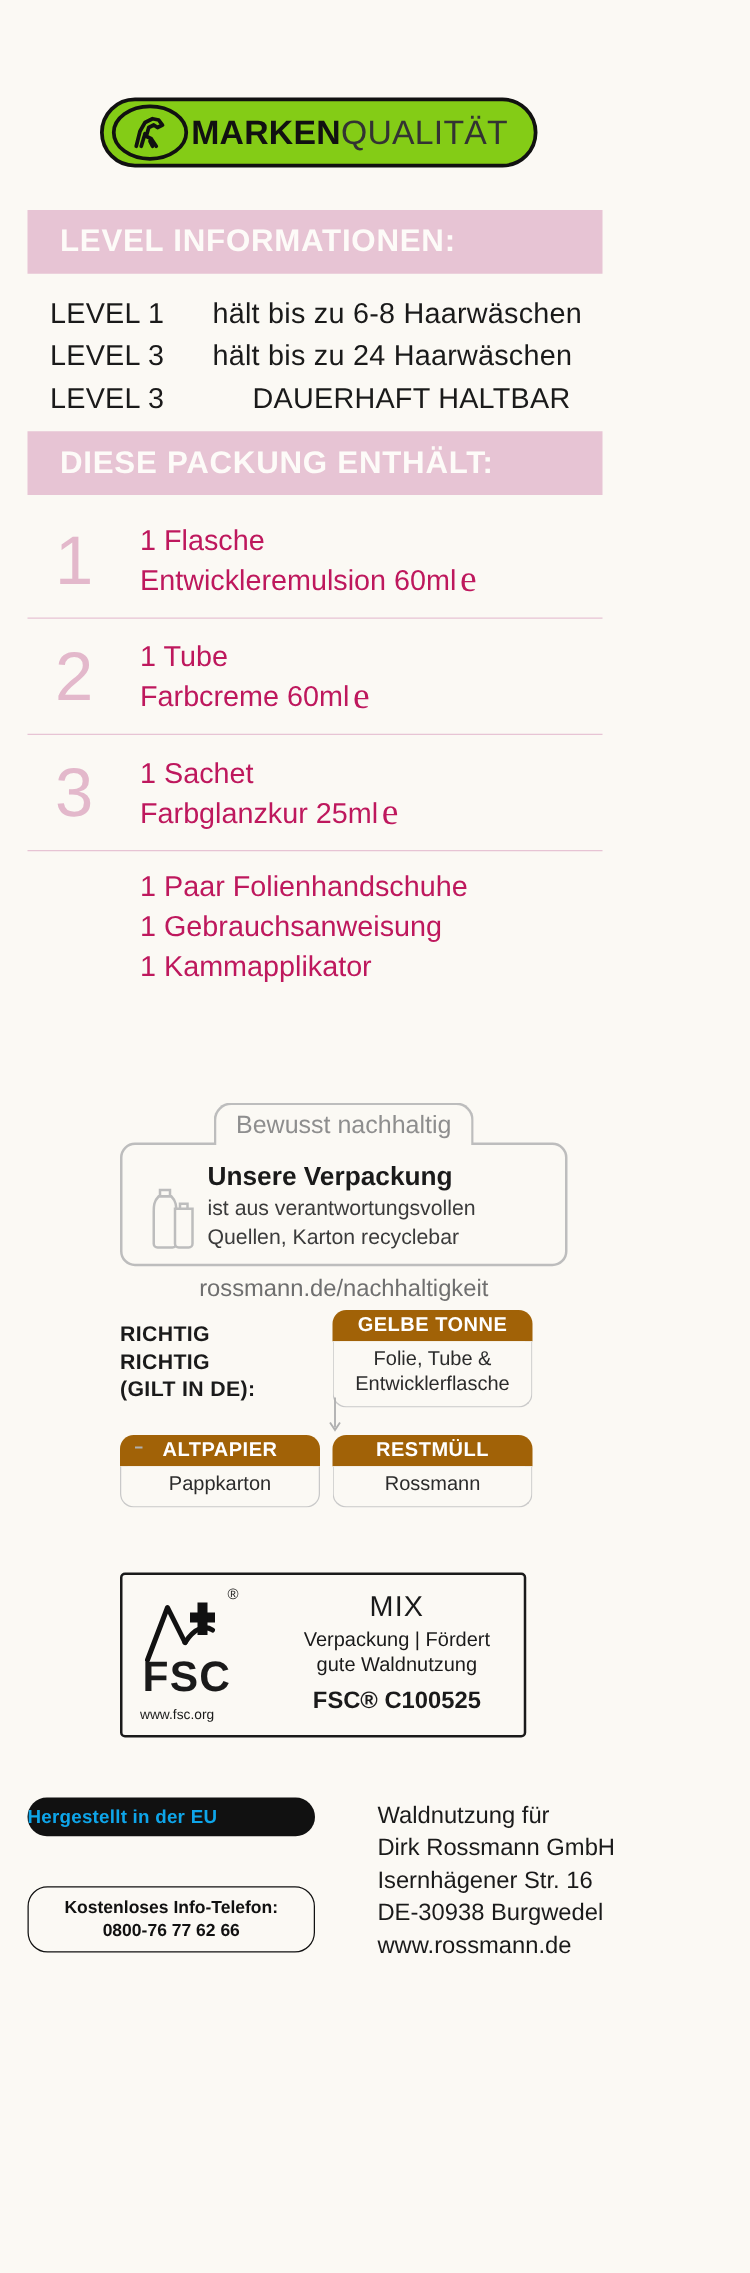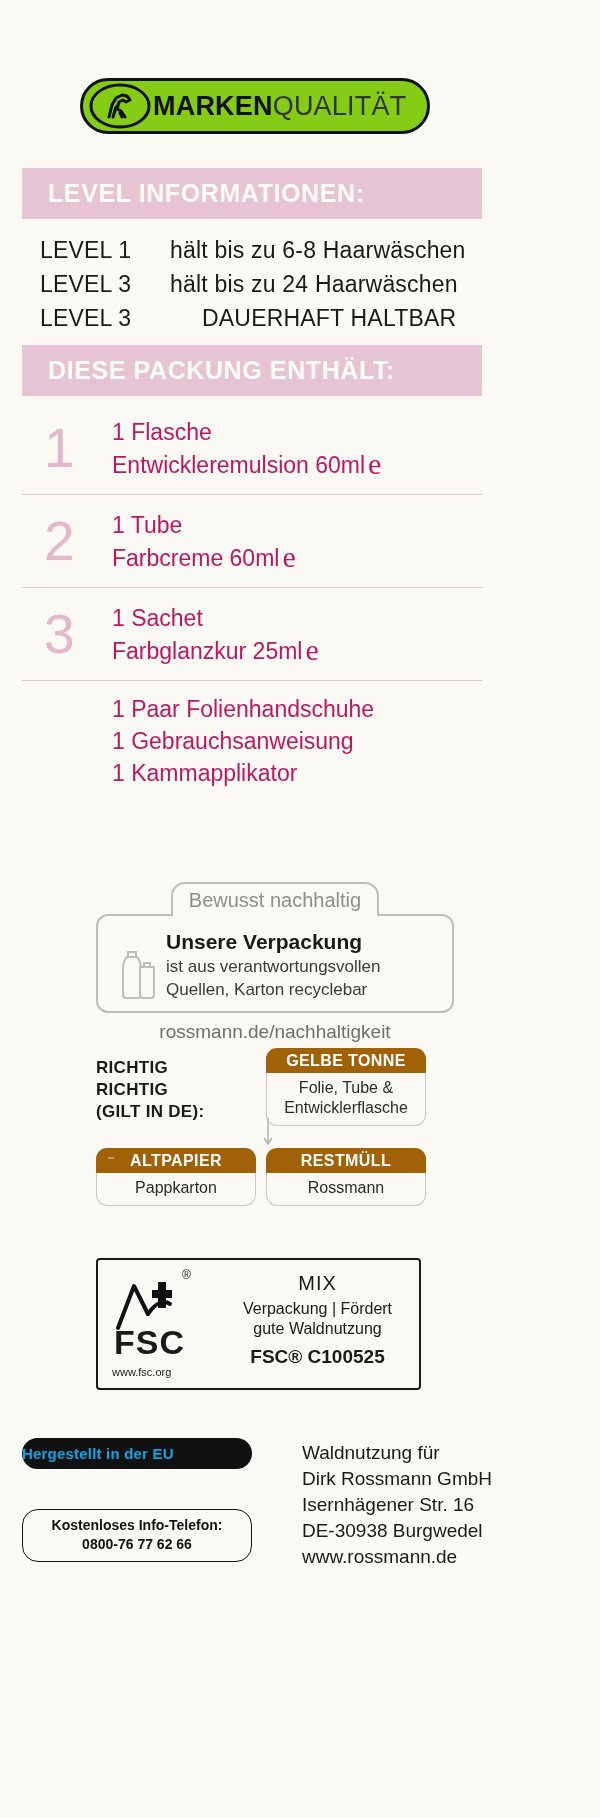--- a/index.html
+++ b/index.html
@@ -282,21 +282,21 @@
     left: 84px;
     top: 8px;
     font-size: 12px;
   }
   .fsc-right {
     flex: 1;
     text-align: center;
     padding-top: 12px;
   }
   .fsc-mix {
-    font-size: 20px;
+    font-size: 23px;
     letter-spacing: 1px;
   }
   .fsc-desc {
     font-size: 16px;
     line-height: 20px;
     margin-top: 4px;
   }
   .fsc-code {
     font-size: 19px;
     font-weight: bold;

